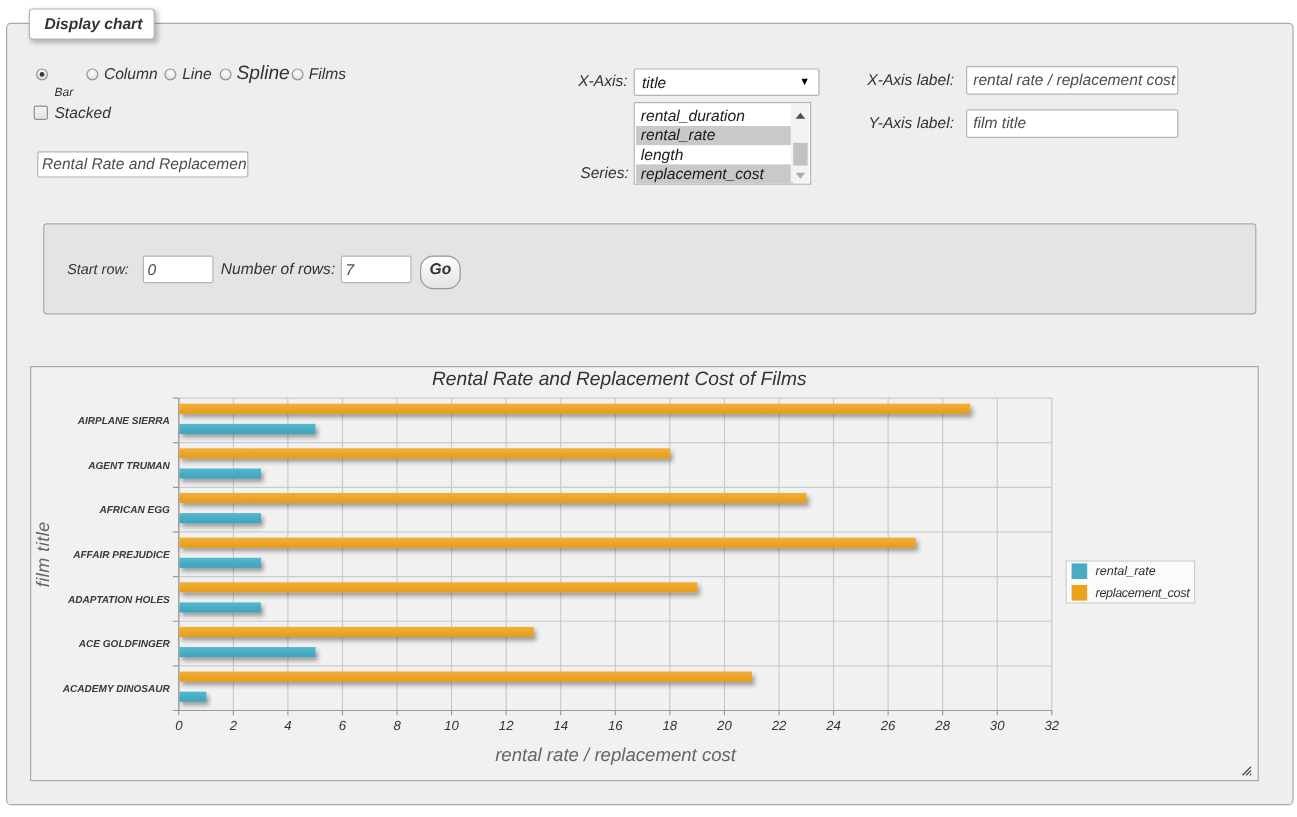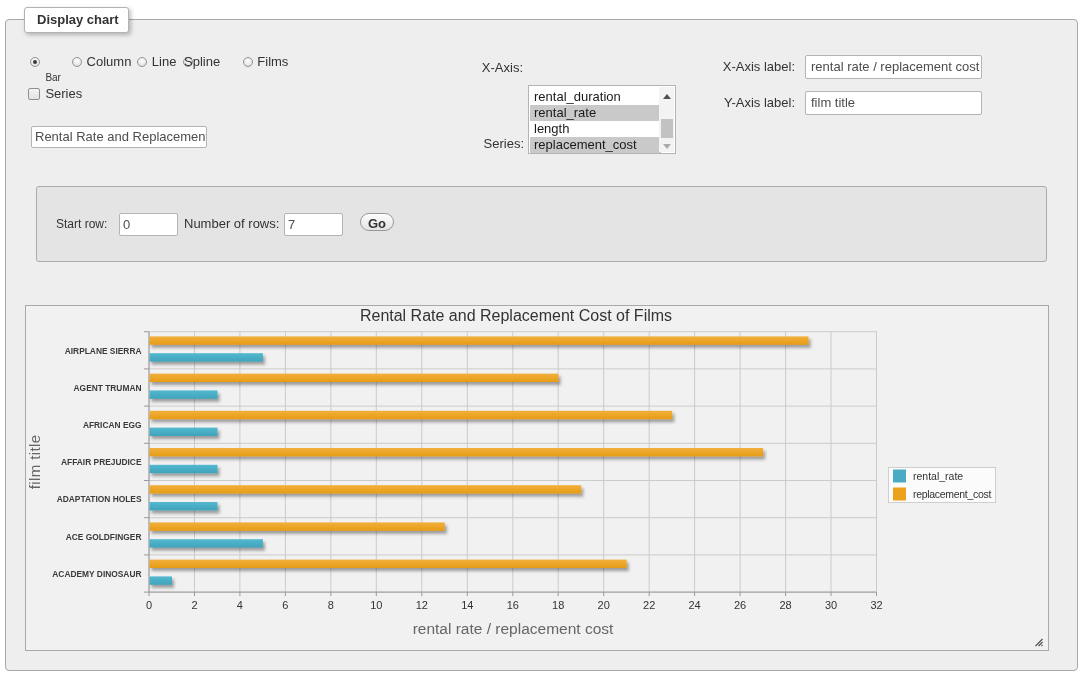--- a/index.html
+++ b/index.html
@@ -1,52 +1,56 @@
 <!DOCTYPE html>
 <html><head>
 <meta charset="utf-8">
 <style>
 html,body{margin:0;padding:0;background:#fff;}
 body{font-family:"Liberation Sans", sans-serif;}
 #page{position:relative;width:1081px;height:681px;overflow:hidden;background:#fff;}
-.abs{position:absolute;}
+.abs{position:absolute;font-style:italic;}
 #fs{left:5px;top:19px;width:1073px;height:652px;border:1px solid #a9a9a9;border-radius:4px;background:#eeeeee;box-sizing:border-box;}
 #legend{left:24px;top:7px;width:105px;height:26px;background:#fff;border:1px solid #b3b3b3;border-radius:3px;box-shadow:2px 2px 4px rgba(0,0,0,0.25);box-sizing:border-box;font-size:13px;font-weight:bold;color:#333;line-height:24px;padding-left:12px;}
 .lbl{font-size:13px;color:#333;white-space:nowrap;}
 .radio{width:10px;height:10px;border-radius:50%;border:1px solid #939393;background:radial-gradient(circle at 50% 35%, #ffffff 0%, #e8e8e8 60%, #d5d5d5 100%);box-sizing:border-box;}
 .radio.on::after{content:"";position:absolute;left:2px;top:2px;width:4px;height:4px;border-radius:50%;background:#3b3b3b;}
 .checkbox{width:12px;height:12px;border:1px solid #8f8f8f;border-radius:2px;background:linear-gradient(#f4f4f4,#e2e2e2);box-sizing:border-box;}
 .inp{background:#fff;border:1px solid #b4b4b4;border-radius:2px;box-sizing:border-box;font-size:13px;color:#4d4d4d;line-height:20px;padding-left:3px;overflow:hidden;white-space:nowrap;}
 #panel{left:36px;top:186px;width:1011px;height:76px;border:1px solid #aaaaaa;border-radius:3px;background:#e4e4e4;box-sizing:border-box;}
-#gobtn{left:360px;top:213px;width:34px;height:18px;border:1px solid #999;border-radius:11px;background:linear-gradient(#fefefe,#e3e3e3);box-sizing:border-box;font-size:13px;font-weight:bold;color:#333;text-align:center;line-height:20px;}
+#gobtn{left:350px;top:213px;width:34px;height:28px;border:1px solid #999;border-radius:11px;background:linear-gradient(#fefefe,#e3e3e3);box-sizing:border-box;font-size:13px;font-weight:bold;color:#333;text-align:center;line-height:20px;}
 #chartbox{left:25px;top:305px;width:1024px;height:346px;border:1px solid #a9a9a9;background:#f1f1f1;box-sizing:border-box;}
 #selbox{left:528px;top:57px;width:155px;height:23px;background:#fff;border:1px solid #b4b4b4;border-radius:2px;box-sizing:border-box;}
 #listbox{left:528px;top:85px;width:148px;height:69px;background:#fff;border:1px solid #b4b4b4;box-sizing:border-box;}
 .litem{position:absolute;left:1px;width:131px;height:16px;font-size:13px;color:#1a1a1a;padding-left:4px;line-height:16px;box-sizing:border-box;white-space:nowrap;overflow:hidden;}
 .sel{background:#c9c9c9;}
 </style>
 </head>
 <body>
 <div id="page">
   <div class="abs" id="fs"></div>
   <div class="abs" id="legend">Display chart</div>
 <div class="abs radio on" style="left:30.3px;top:57px;"></div>
 <div class="abs radio " style="left:71.9px;top:57px;"></div>
 <div class="abs radio " style="left:137.1px;top:57px;"></div>
 <div class="abs radio " style="left:182.9px;top:57px;"></div>
 <div class="abs radio " style="left:242.6px;top:57px;"></div>
 <div class="abs lbl" style="left:45.4px;top:69px;line-height:18px;font-size:10px;">Bar</div>
 <div class="abs lbl" style="left:86.6px;top:53.0px;line-height:18px;font-size:13px;">Column</div>
 <div class="abs lbl" style="left:151.8px;top:53.0px;line-height:18px;font-size:13px;text-align:center;">Line</div>
-<div class="abs lbl" style="left:184px;top:53.0px;line-height:18px;font-size:13px;">Spline</div>
+<div class="abs lbl" style="left:197px;top:53.0px;line-height:18px;font-size:16px;">Spline</div>
 <div class="abs lbl" style="left:257.3px;top:53.0px;line-height:18px;font-size:13px;">Films</div>
 <div class="abs checkbox" style="left:28px;top:88px;"></div>
-<div class="abs lbl" style="left:45.4px;top:84.5px;line-height:18px;font-size:13px;">Series</div>
+<div class="abs lbl" style="left:45.4px;top:84.5px;line-height:18px;font-size:13px;">Stacked</div>
 <div class="abs inp" style="left:31px;top:126px;width:176px;height:22px;">Rental Rate and Replacement Cost of Films</div>
 <div class="abs lbl" style="right:558px;top:59.0px;line-height:18px;font-size:13px;">X-Axis:</div>
+<div class="abs" id="selbox">
+      <span style="position:absolute;left:6px;top:3px;font-size:13px;color:#1a1a1a;">title</span>
+      <span style="position:absolute;right:7px;top:5px;font-size:9px;color:#000;">▼</span>
+    </div>
 <div class="abs lbl" style="right:286px;top:58.0px;line-height:18px;font-size:13px;">X-Axis label:</div>
 <div class="abs inp" style="left:805px;top:55px;width:177px;height:24px;line-height:22px;padding-left:5px;">rental rate / replacement cost</div>
 <div class="abs" id="listbox">
       <div class="litem " style="top:3px;">rental_duration</div>
       <div class="litem sel" style="top:19px;">rental_rate</div>
       <div class="litem " style="top:35px;">length</div>
       <div class="litem sel" style="top:51px;">replacement_cost</div>
       <div style="position:absolute;right:1px;top:1px;bottom:1px;width:15px;background:#f3f3f3;">
         <div style="position:absolute;left:3.5px;top:7px;width:0;height:0;border-left:4.5px solid transparent;border-right:4.5px solid transparent;border-bottom:5px solid #505050;"></div>
         <div style="position:absolute;left:1.5px;top:32px;width:12px;height:19px;background:#c2c2c2;"></div>

